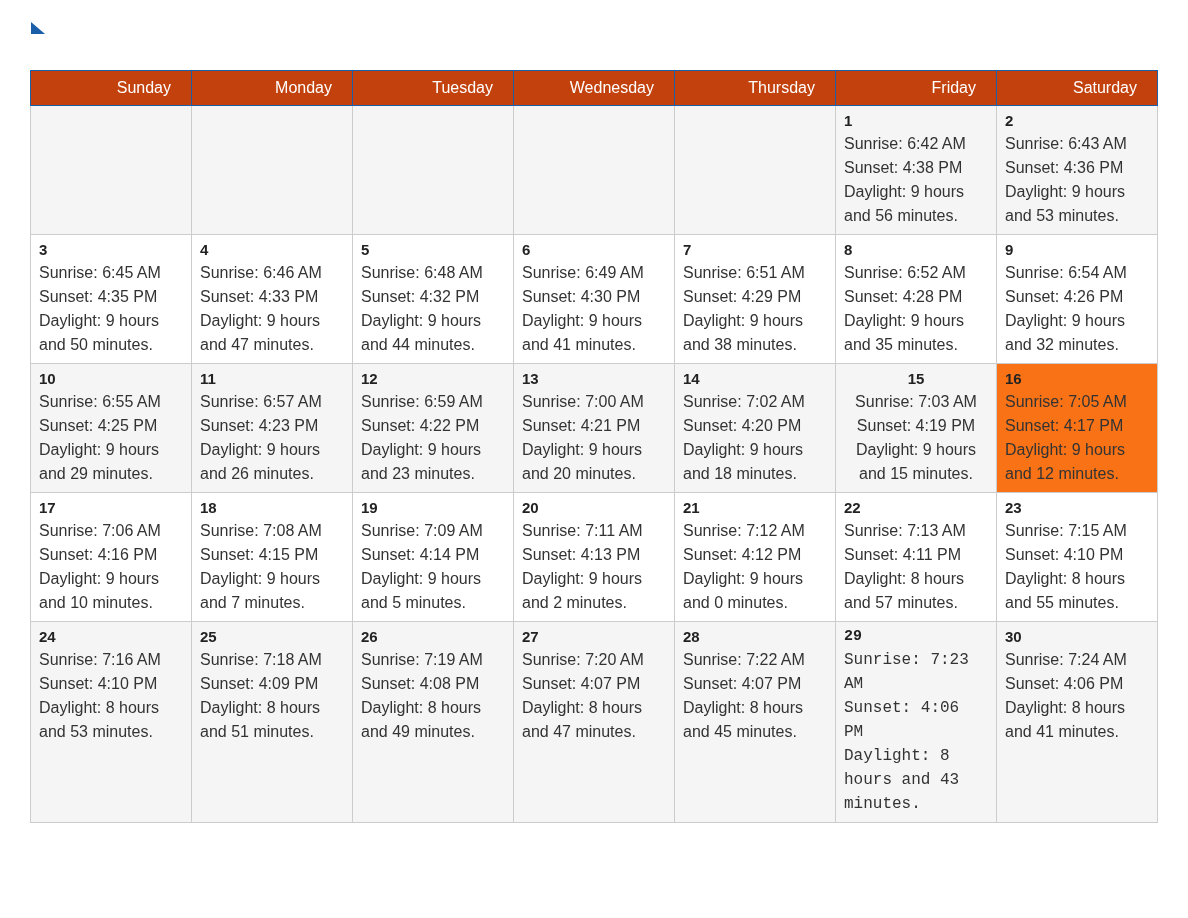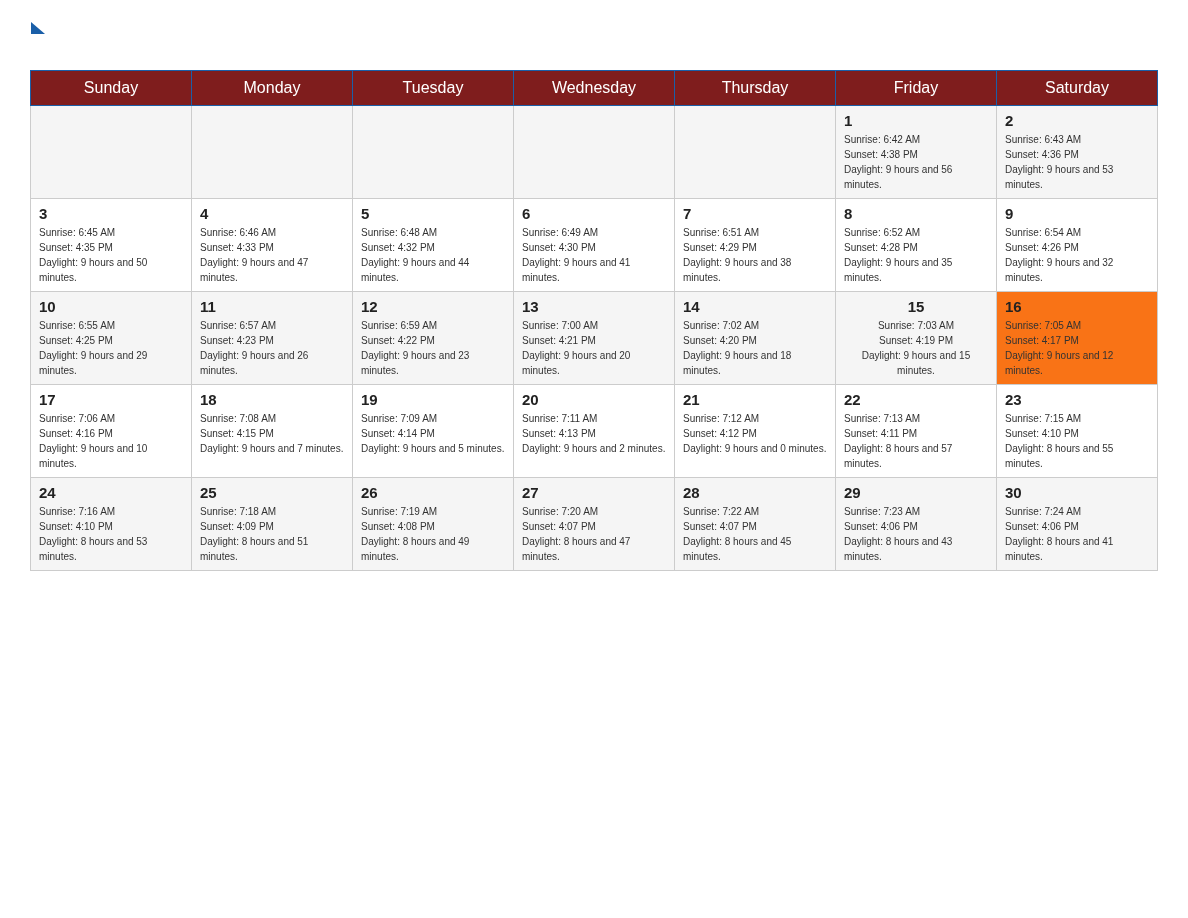--- a/index.html
+++ b/index.html
@@ -34,24 +34,24 @@
       font-size: 22px;
       color: #444;
       margin-top: 4px;
     }
     .calendar {
       width: 100%;
       border-collapse: collapse;
       margin-top: 8px;
     }
     .calendar th {
-      background-color: #7f1d1d;
+      background-color: #c2410c;
       color: #fff;
       padding: 8px 20px;
-      text-align: center;
+      text-align: right;
       font-size: 16px;
       font-weight: normal;
       border: 1px solid #1a5fa8;
     }
     .calendar td {
       vertical-align: top;
       padding: 6px 8px;
       border: 1px solid #ccc;
       width: 14.28%;
       min-height: 90px;
@@ -66,21 +66,21 @@
       background-color: #fff;
     }
     .day-number {
       font-size: 15px;
       font-weight: bold;
       color: #222;
       display: block;
       margin-bottom: 3px;
     }
     .day-info {
-      font-size: 10px;
+      font-size: 16px;
       color: #333;
       line-height: 1.5;
     }
     .empty-cell {
       background: #f5f5f5;
     }
     .logo-row {
       display: flex;
       align-items: center;
     }
@@ -258,21 +258,21 @@
           <div class="day-info">Sunrise: 7:19 AM<br>Sunset: 4:08 PM<br>Daylight: 8 hours and 49 minutes.</div>
         </td>
         <td style="background-color: rgb(245, 245, 245);">
           <span class="day-number">27</span>
           <div class="day-info">Sunrise: 7:20 AM<br>Sunset: 4:07 PM<br>Daylight: 8 hours and 47 minutes.</div>
         </td>
         <td style="background-color: rgb(245, 245, 245);">
           <span class="day-number">28</span>
           <div class="day-info">Sunrise: 7:22 AM<br>Sunset: 4:07 PM<br>Daylight: 8 hours and 45 minutes.</div>
         </td>
-        <td style="background-color: rgb(245, 245, 245);">
+        <td style="background-color: rgb(245, 245, 245); font-family: Liberation Mono, monospace;">
           <span class="day-number">29</span>
           <div class="day-info">Sunrise: 7:23 AM<br>Sunset: 4:06 PM<br>Daylight: 8 hours and 43 minutes.</div>
         </td>
         <td style="background-color: rgb(245, 245, 245); margin-top: 24px;">
           <span class="day-number">30</span>
           <div class="day-info">Sunrise: 7:24 AM<br>Sunset: 4:06 PM<br>Daylight: 8 hours and 41 minutes.</div>
         </td>
       </tr>
     </tbody>
 </table>

